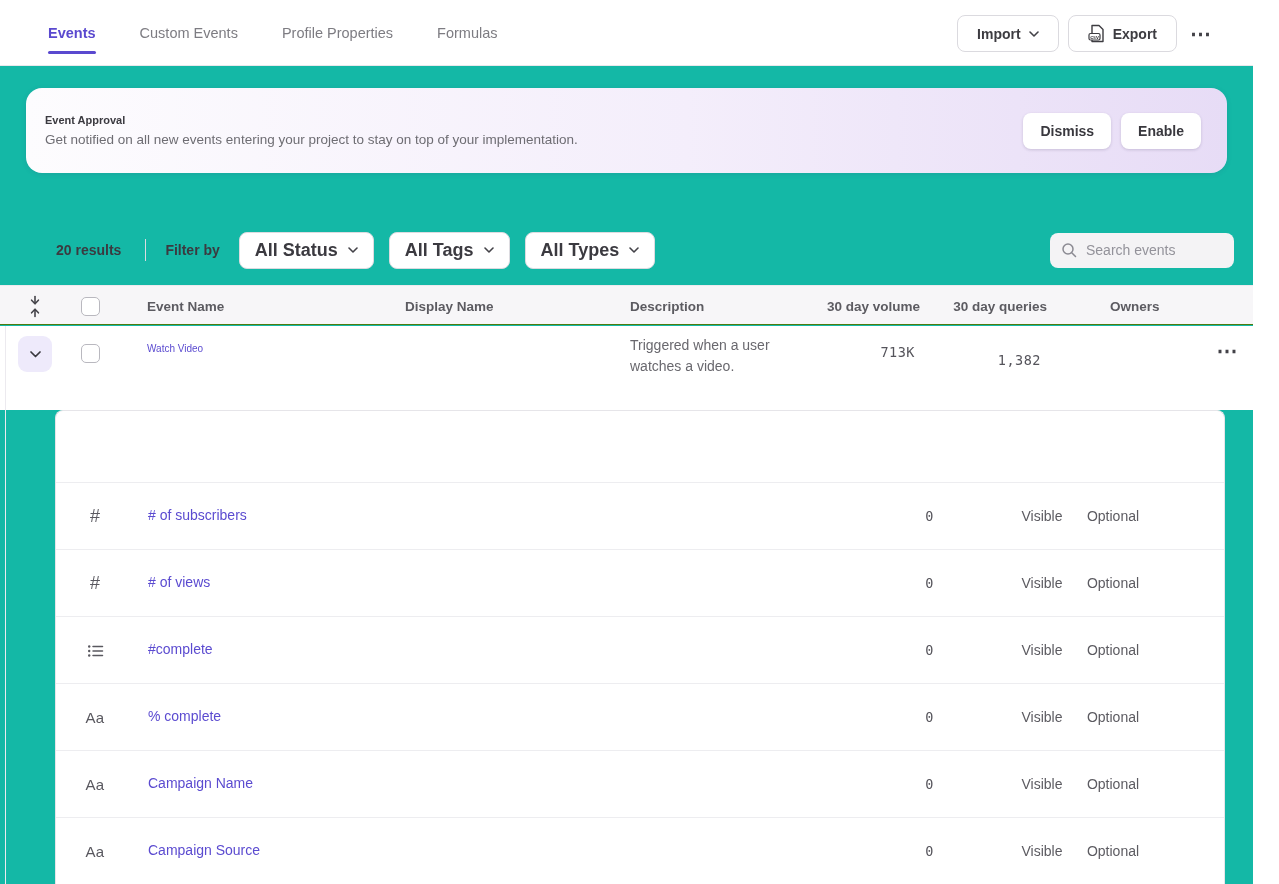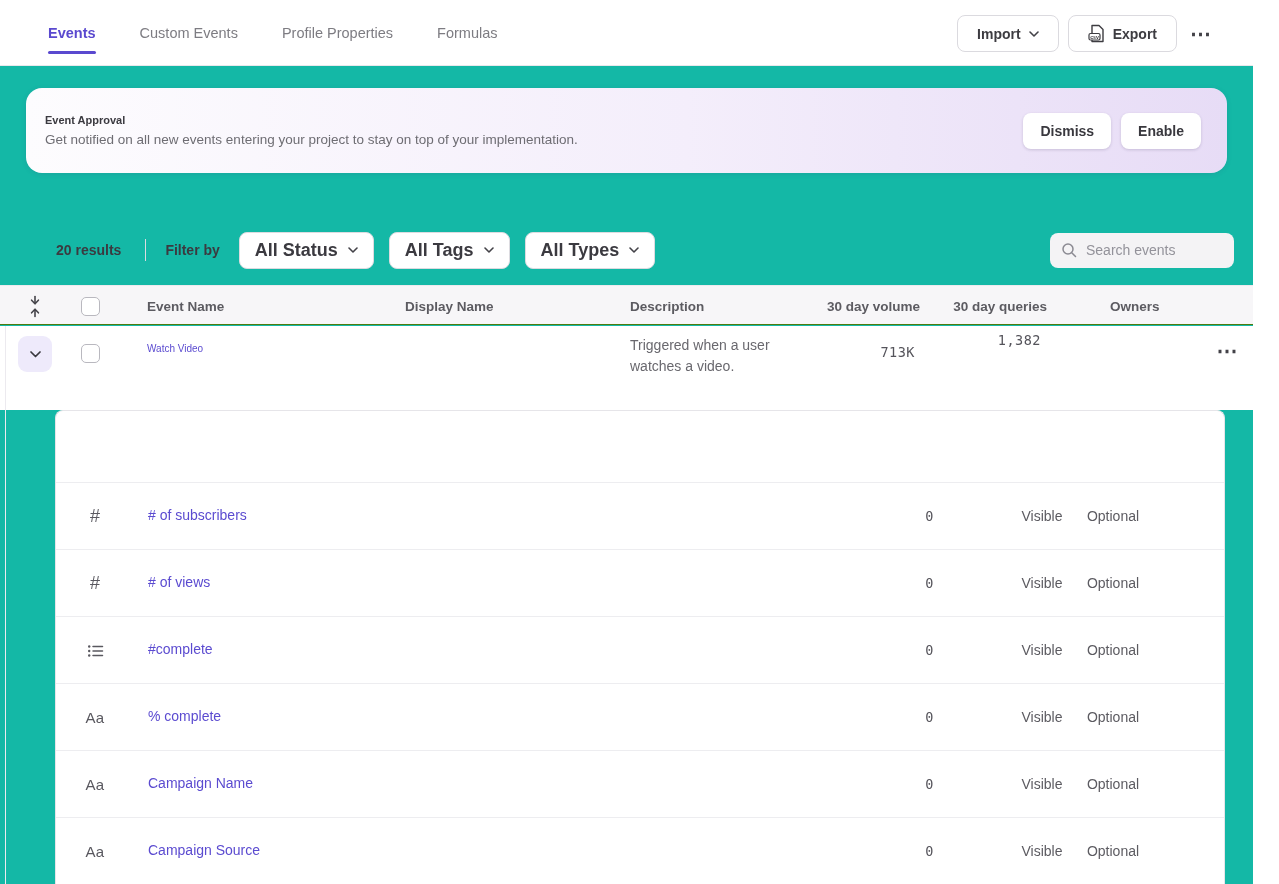--- a/index.html
+++ b/index.html
@@ -63,21 +63,21 @@
   .expand-btn { position:absolute; left:18px; top:10px; width:34px; height:36px; background:#eeeafb;
                 border:none; border-radius:9px; display:flex; align-items:center; justify-content:center;
                 cursor:pointer; }
   .event-row .row-checkbox { position:absolute; left:81px; top:18px; }
   .event-link { position:absolute; left:147px; top:17px; font-size:10px; color:#5b4bd0;
                 text-decoration:none; cursor:pointer; }
   .event-desc { position:absolute; left:630px; top:9px; width:180px; font-size:14px; color:#69686e;
                 line-height:21px; }
   .mono { font-family:"DejaVu Sans Mono", monospace; font-size:13.5px; color:#55545b; letter-spacing:.5px; }
   .vol-cell { position:absolute; left:785px; top:18px; width:130px; text-align:right; }
-  .qry-cell { position:absolute; left:911px; top:6px; width:130px; text-align:right; }
+  .qry-cell { position:absolute; left:911px; top:26px; width:130px; text-align:right; }
   .row-more { position:absolute; left:1203px; top:6px; width:48px; height:38px; background:none; border:none;
               font-size:21px; font-weight:700; color:#434248; cursor:pointer; }
   .expand-outline { position:absolute; left:5px; top:326px; bottom:0; width:1px; background:#eceaef; }
 
   
   .panel { position:absolute; left:55px; top:410px; width:1170px; height:475px; background:#fff;
            border:1px solid #e6e5e9; border-bottom:none; border-radius:8px 8px 0 0; }
   .seg-control { display:inline-flex; margin:19px 0 0 15px; border:1px solid #e3e2e6; border-radius:8px;
                  overflow:hidden; height:36px; }
   .seg { display:flex; align-items:center; padding:0 17px; font-size:13.5px; font-weight:600;

